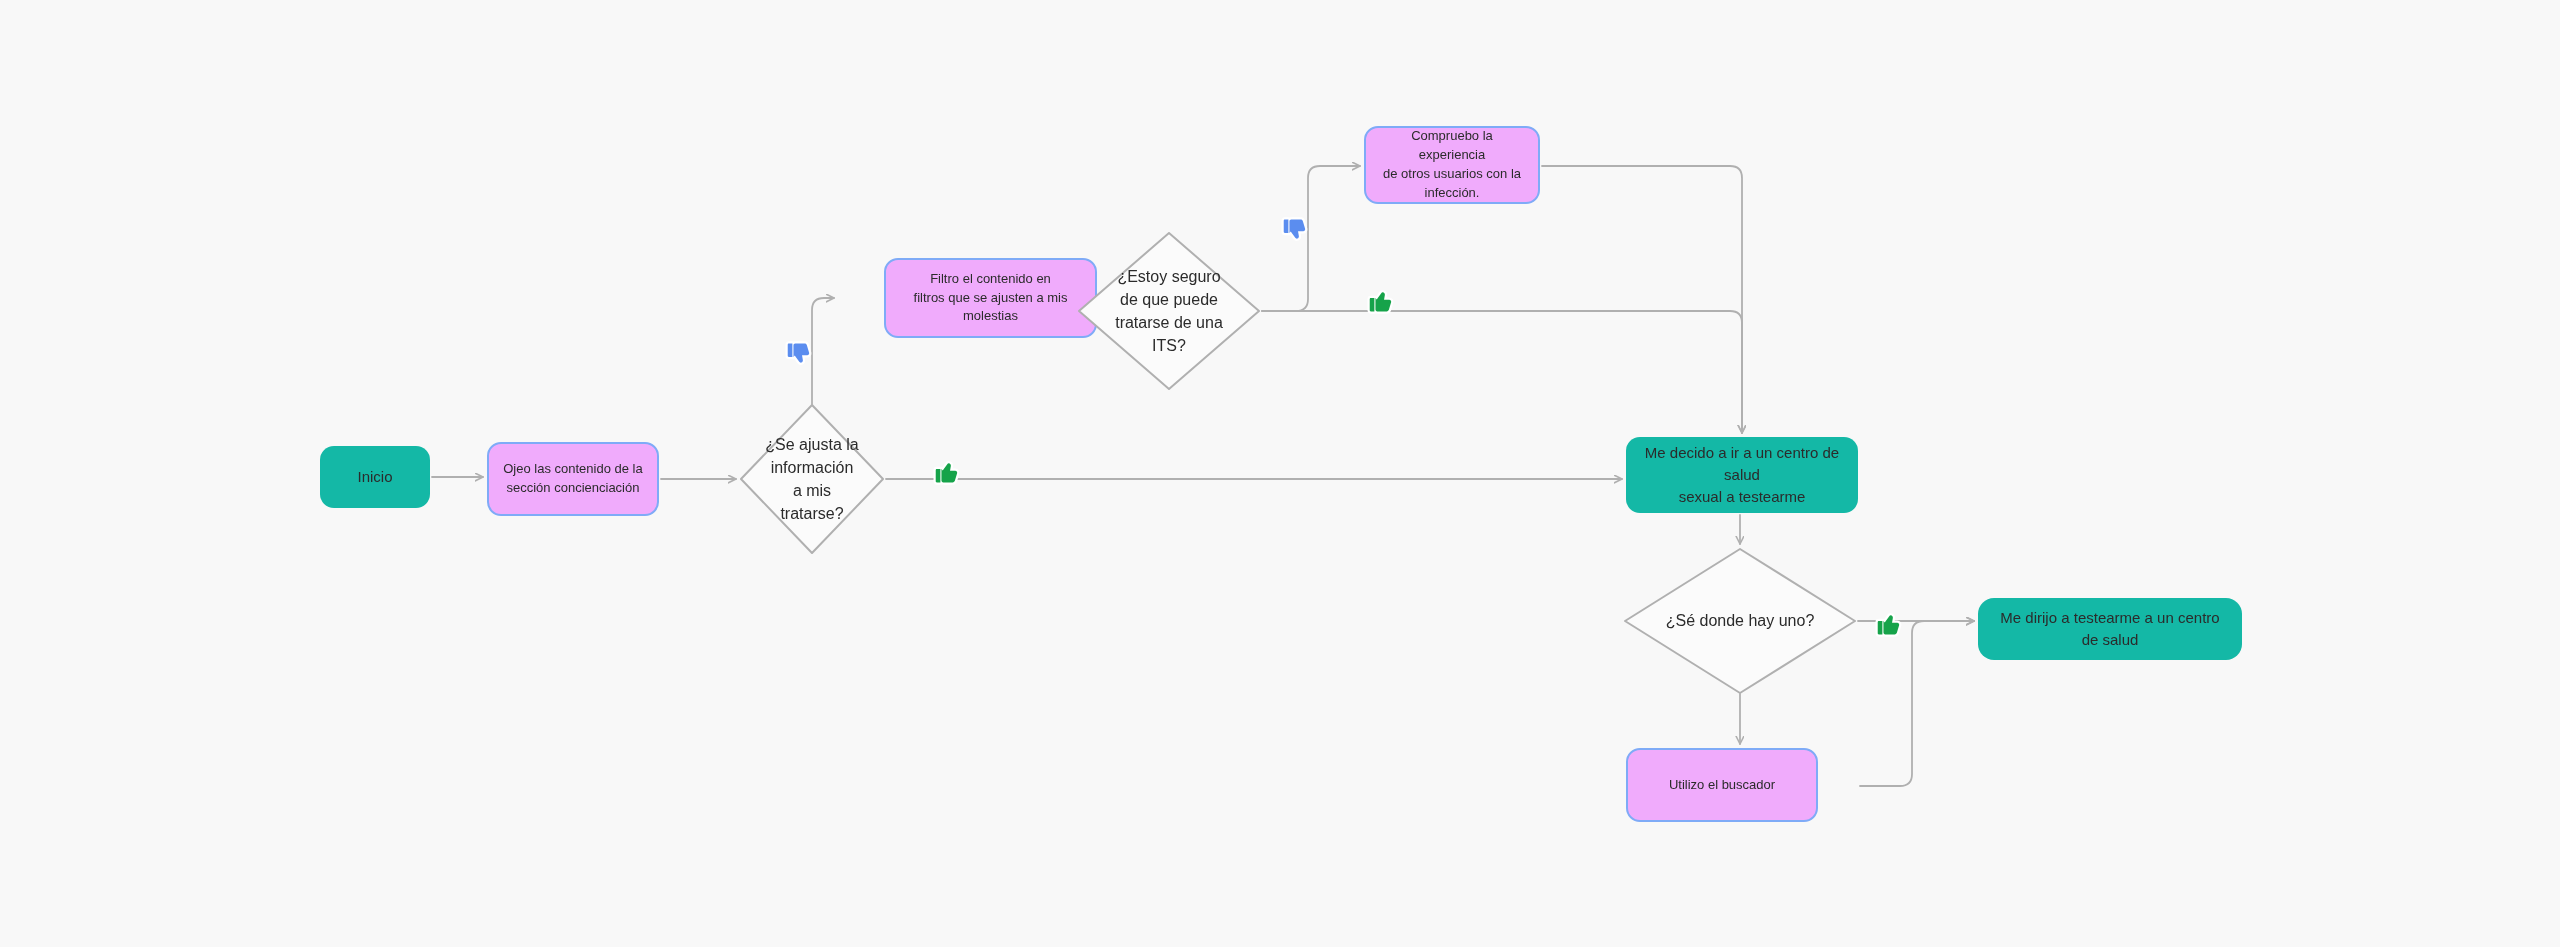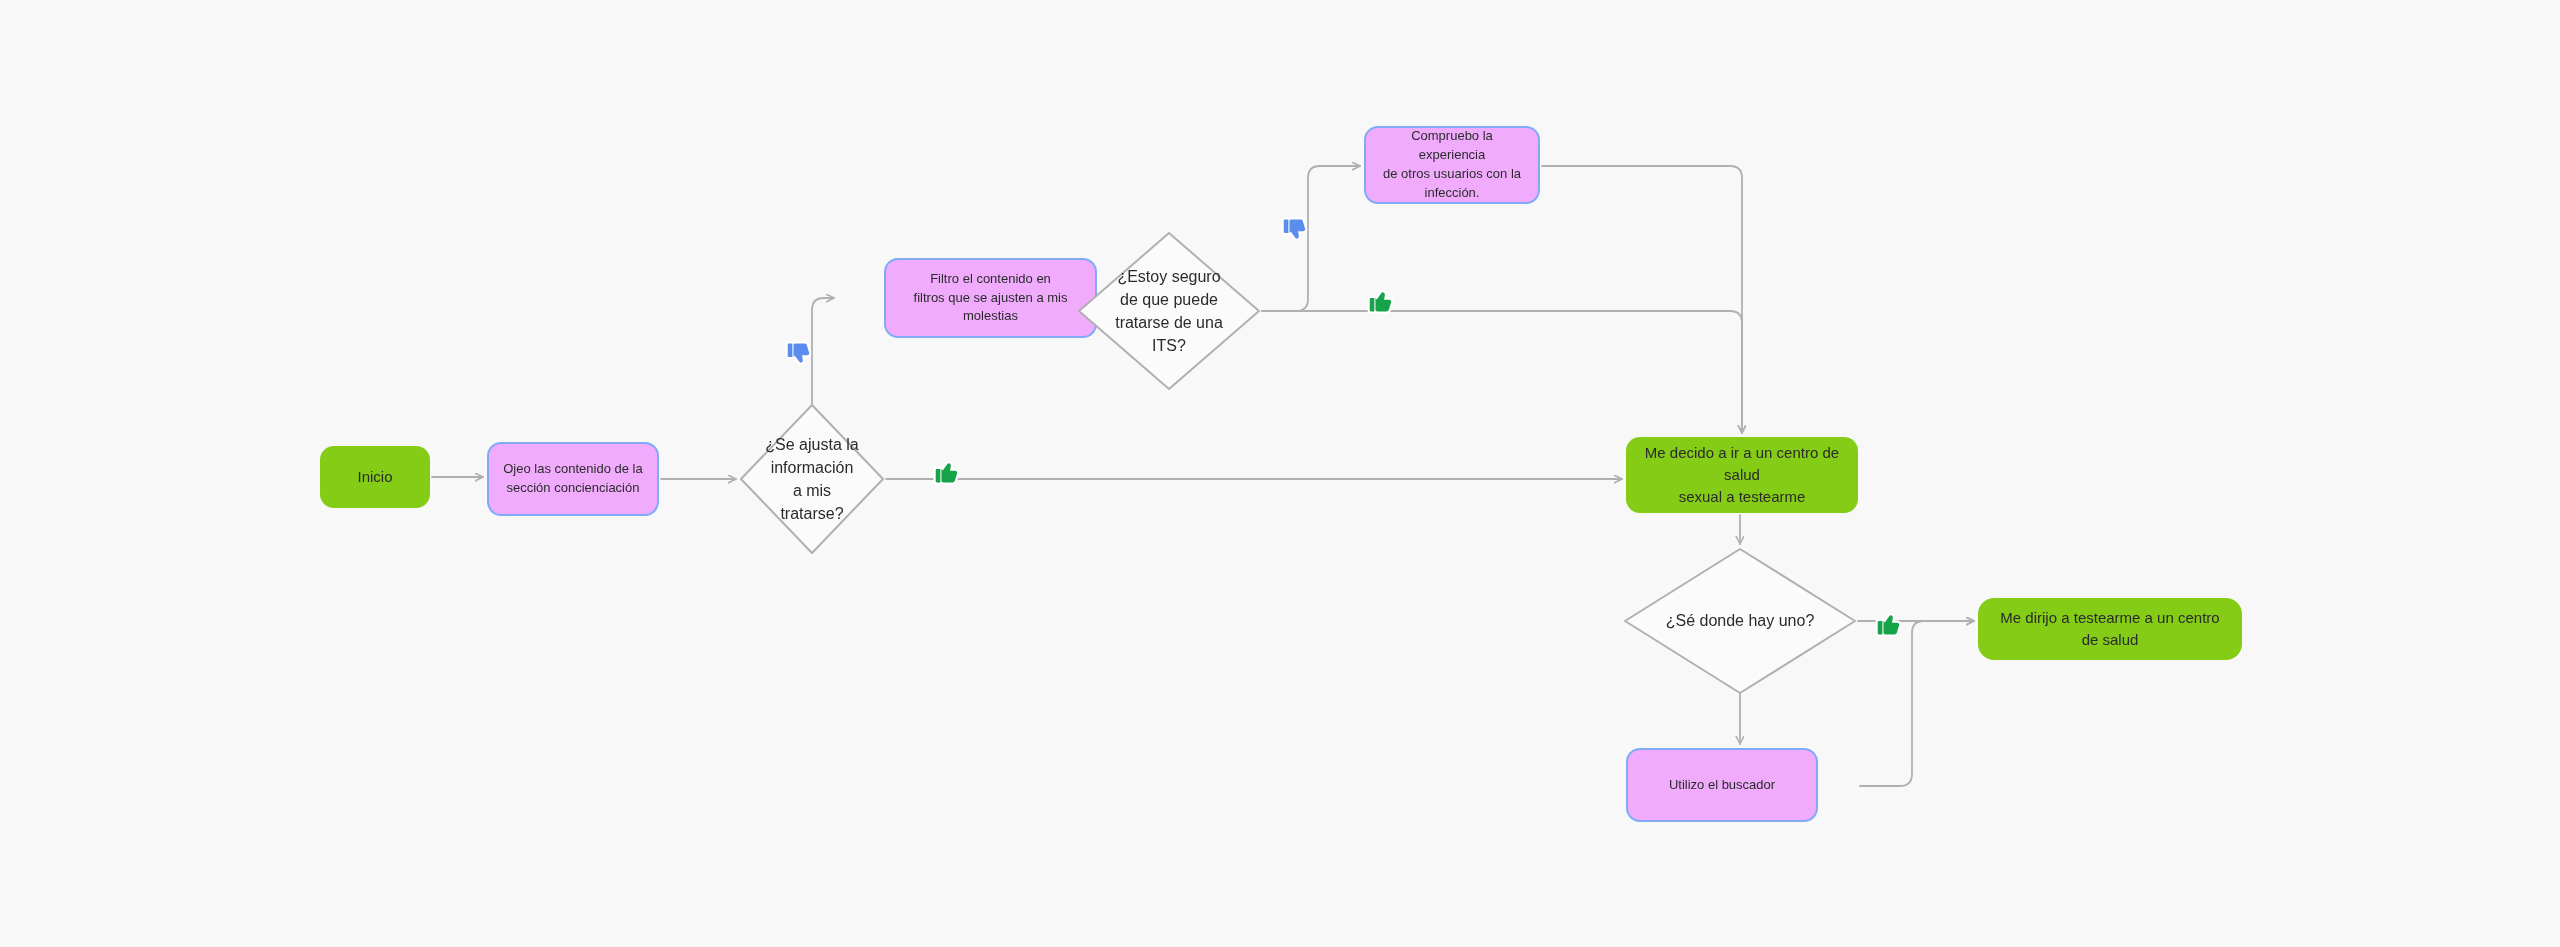--- a/index.html
+++ b/index.html
@@ -37,21 +37,21 @@
     color: #2b2b2b;
     line-height: 1.45;
   }
   .node .label {
     display: block;
     padding: 0 12px;
     white-space: pre-line;
   }
   
   .node-filled {
-    background: #84cc16;
+    background: #14b8a6;
     border-radius: 14px;
     font-size: 15px;
   }
   
   .node-process {
     background: #f0abfc;
     border: 2.5px solid #7fabf7;
     border-radius: 14px;
     font-size: 13px;
   }

